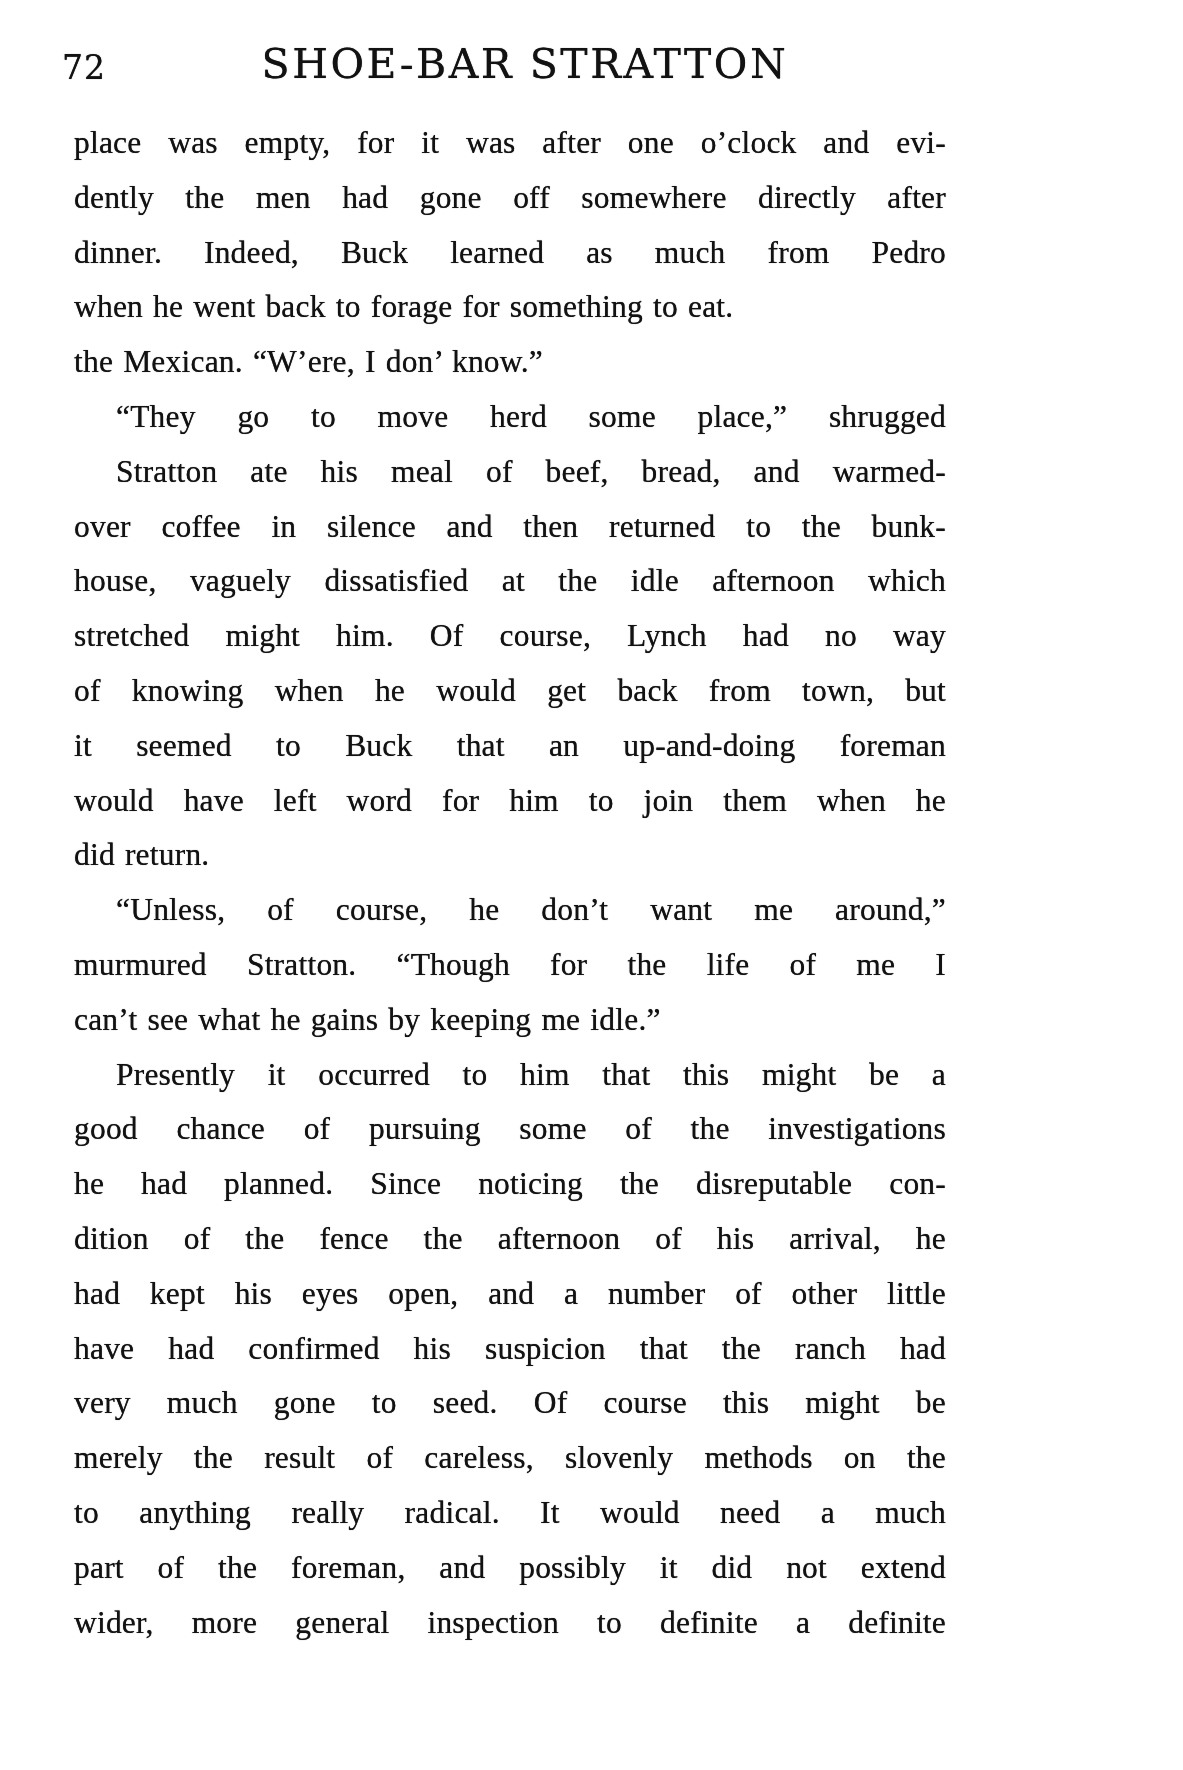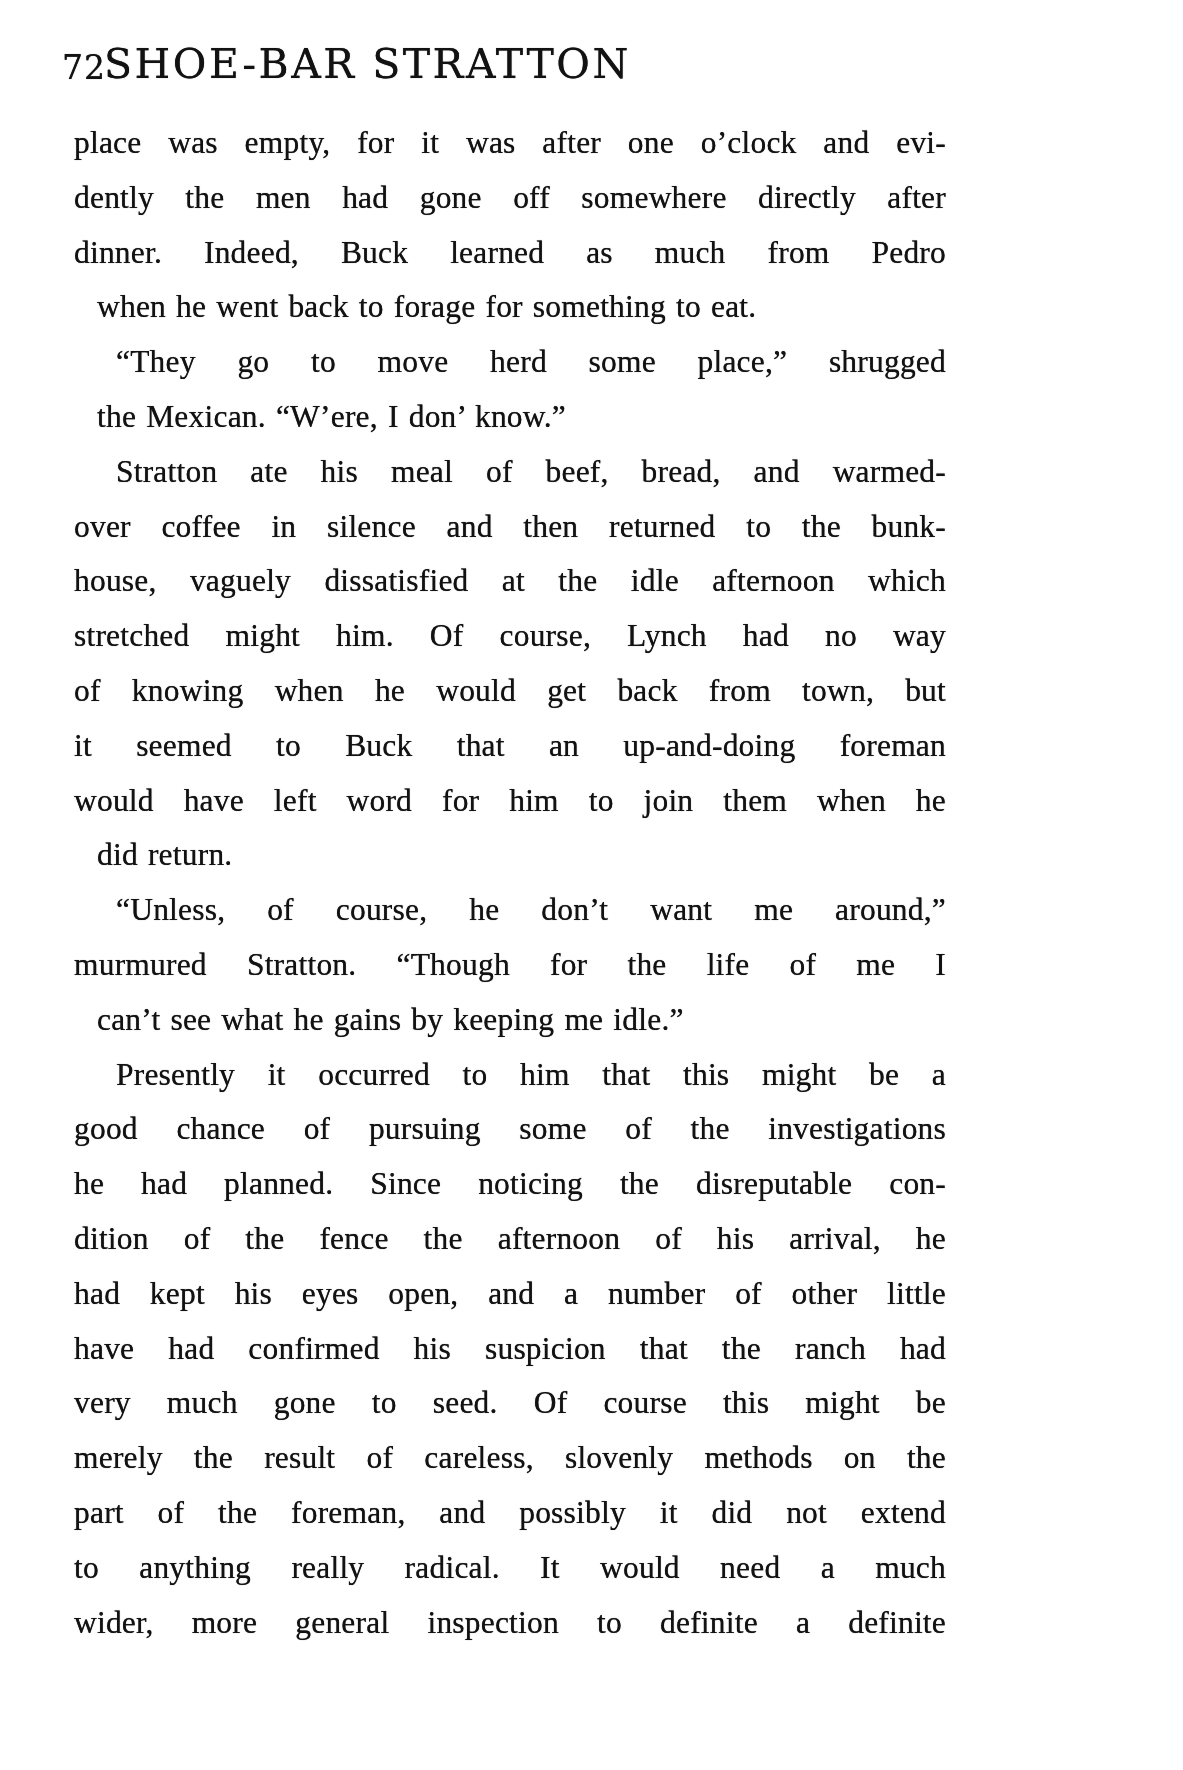--- a/index.html
+++ b/index.html
@@ -30,20 +30,21 @@
     margin-bottom: 24px;
   }
   .page-number {
     position: absolute;
     left: -12px;
     top: 8px;
     font-size: 33px;
     letter-spacing: 1px;
   }
   .header-title {
+    text-align: center;
     font-size: 41px;
     letter-spacing: 2.5px;
     white-space: nowrap;
     padding-left: 30px; 
   }
   .text-block {
     width: 100%;
   }
   .paragraph {
     margin: 0;
@@ -53,21 +54,20 @@
     line-height: 54.8px;
     letter-spacing: 0.2px;
     word-spacing: 2px;
     text-align: justify;
     text-align-last: justify;
     white-space: normal;
     font-family: Liberation Serif, serif;
   }
   .line.last {
     text-align-last: left;
-    margin-left: 23px;
   }
   .line.indent {
     padding-left: 42px;
   }
 </style>
 </head>
 <body>
 
 <div class="page">
   <div class="running-header">
@@ -75,22 +75,22 @@
     <div class="header-title">SHOE-BAR STRATTON</div>
   </div>
   <div class="text-block">
       <div class="paragraph">
         <div class="line">place was empty, for it was after one o’clock and evi-</div>
         <div class="line">dently the men had gone off somewhere directly after</div>
         <div class="line">dinner.  Indeed, Buck learned as much from Pedro</div>
         <div class="line last">when he went back to forage for something to eat.</div>
       </div>
       <div class="paragraph">
+        <div class="line last">the Mexican.  “W’ere, I don’ know.”</div>
         <div class="line indent">“They go to move herd some place,” shrugged</div>
-        <div class="line last">the Mexican.  “W’ere, I don’ know.”</div>
       </div>
       <div class="paragraph">
         <div class="line indent">Stratton ate his meal of beef, bread, and warmed-</div>
         <div class="line">over coffee in silence and then returned to the bunk-</div>
         <div class="line">house, vaguely dissatisfied at the idle afternoon which</div>
         <div class="line">stretched might him.  Of course, Lynch had no way</div>
         <div class="line">of knowing when he would get back from town, but</div>
         <div class="line">it seemed to Buck that an up-and-doing foreman</div>
         <div class="line">would have left word for him to join them when he</div>
         <div class="line last">did return.</div>
@@ -102,18 +102,18 @@
       </div>
       <div class="paragraph">
         <div class="line indent">Presently it occurred to him that this might be a</div>
         <div class="line">good chance of pursuing some of the investigations</div>
         <div class="line">he had planned.  Since noticing the disreputable con-</div>
         <div class="line">dition of the fence the afternoon of his arrival, he</div>
         <div class="line">had kept his eyes open, and a number of other little</div>
         <div class="line">have had confirmed his suspicion that the ranch had</div>
         <div class="line">very much gone to seed.  Of course this might be</div>
         <div class="line">merely the result of careless, slovenly methods on the</div>
+        <div class="line">to anything really radical.  It would need a much</div>
         <div class="line">part of the foreman, and possibly it did not extend</div>
-        <div class="line">to anything really radical.  It would need a much</div>
         <div class="line">wider, more general inspection to definite a definite</div>
       </div>
     </div>
 </div>
 
 </body></html>

